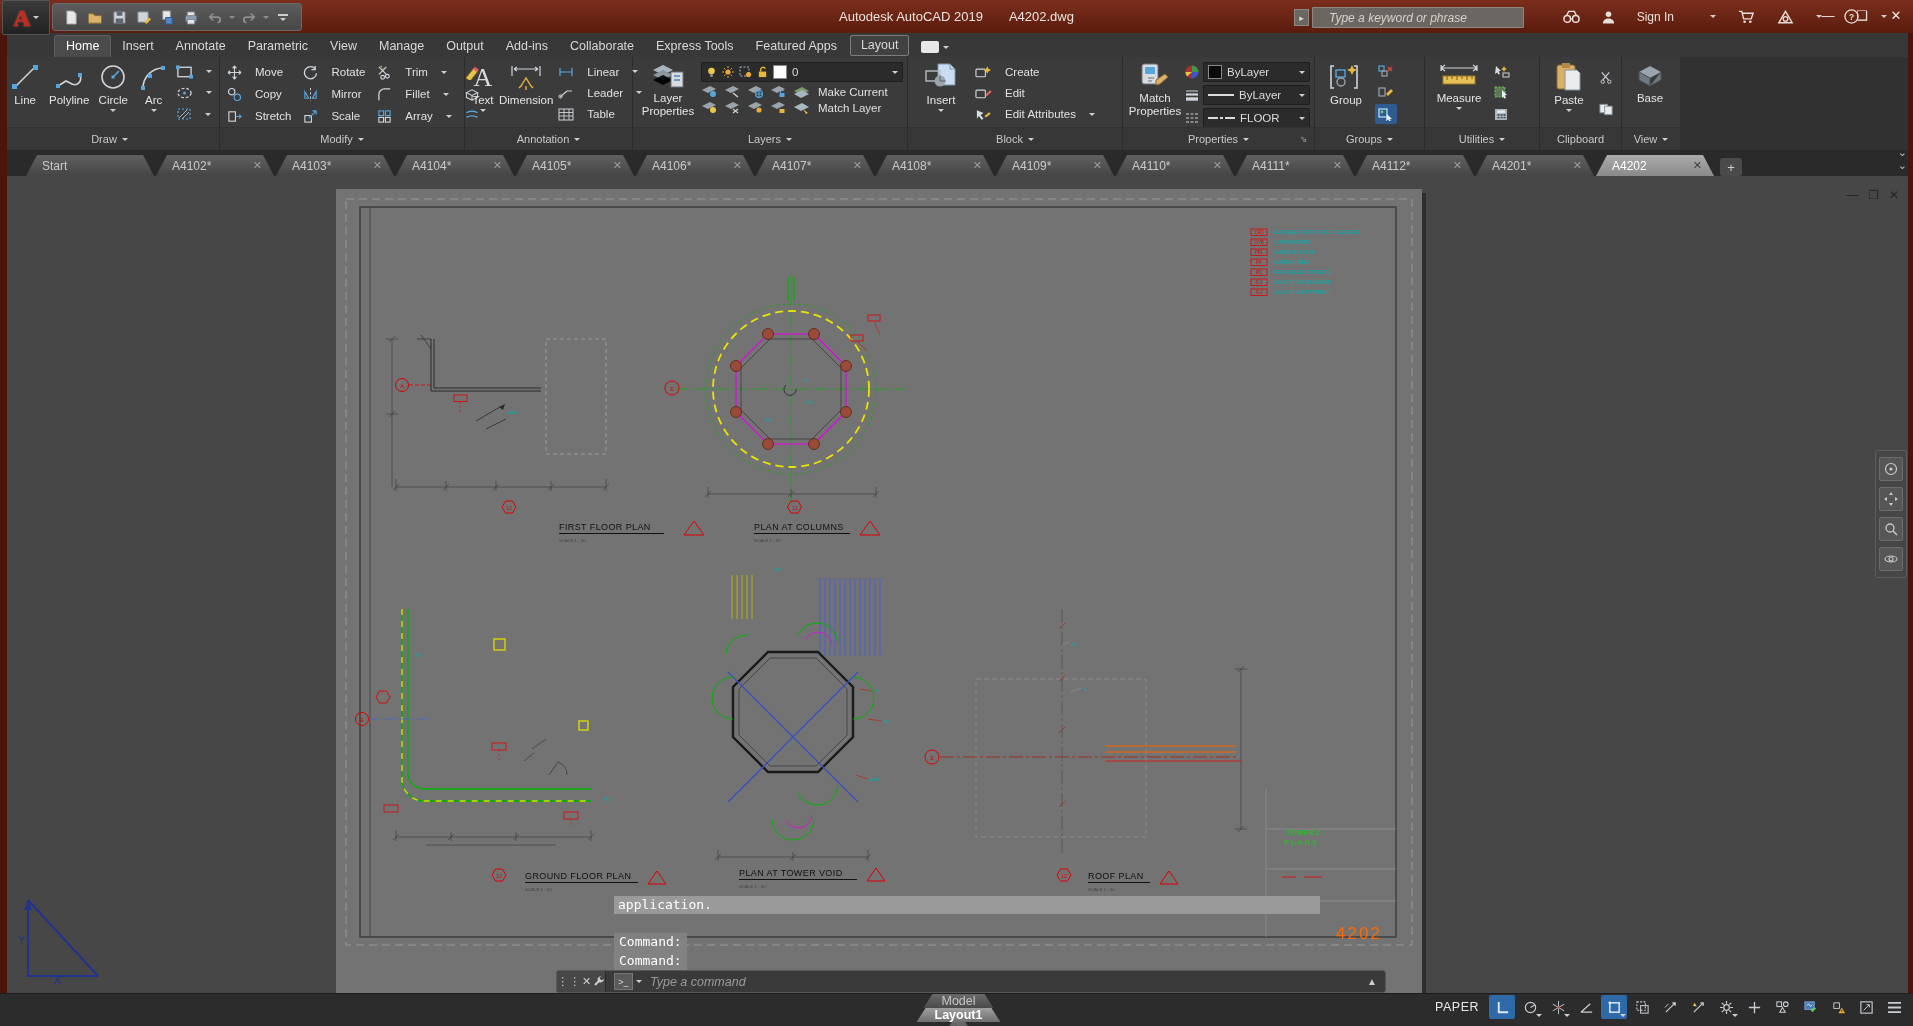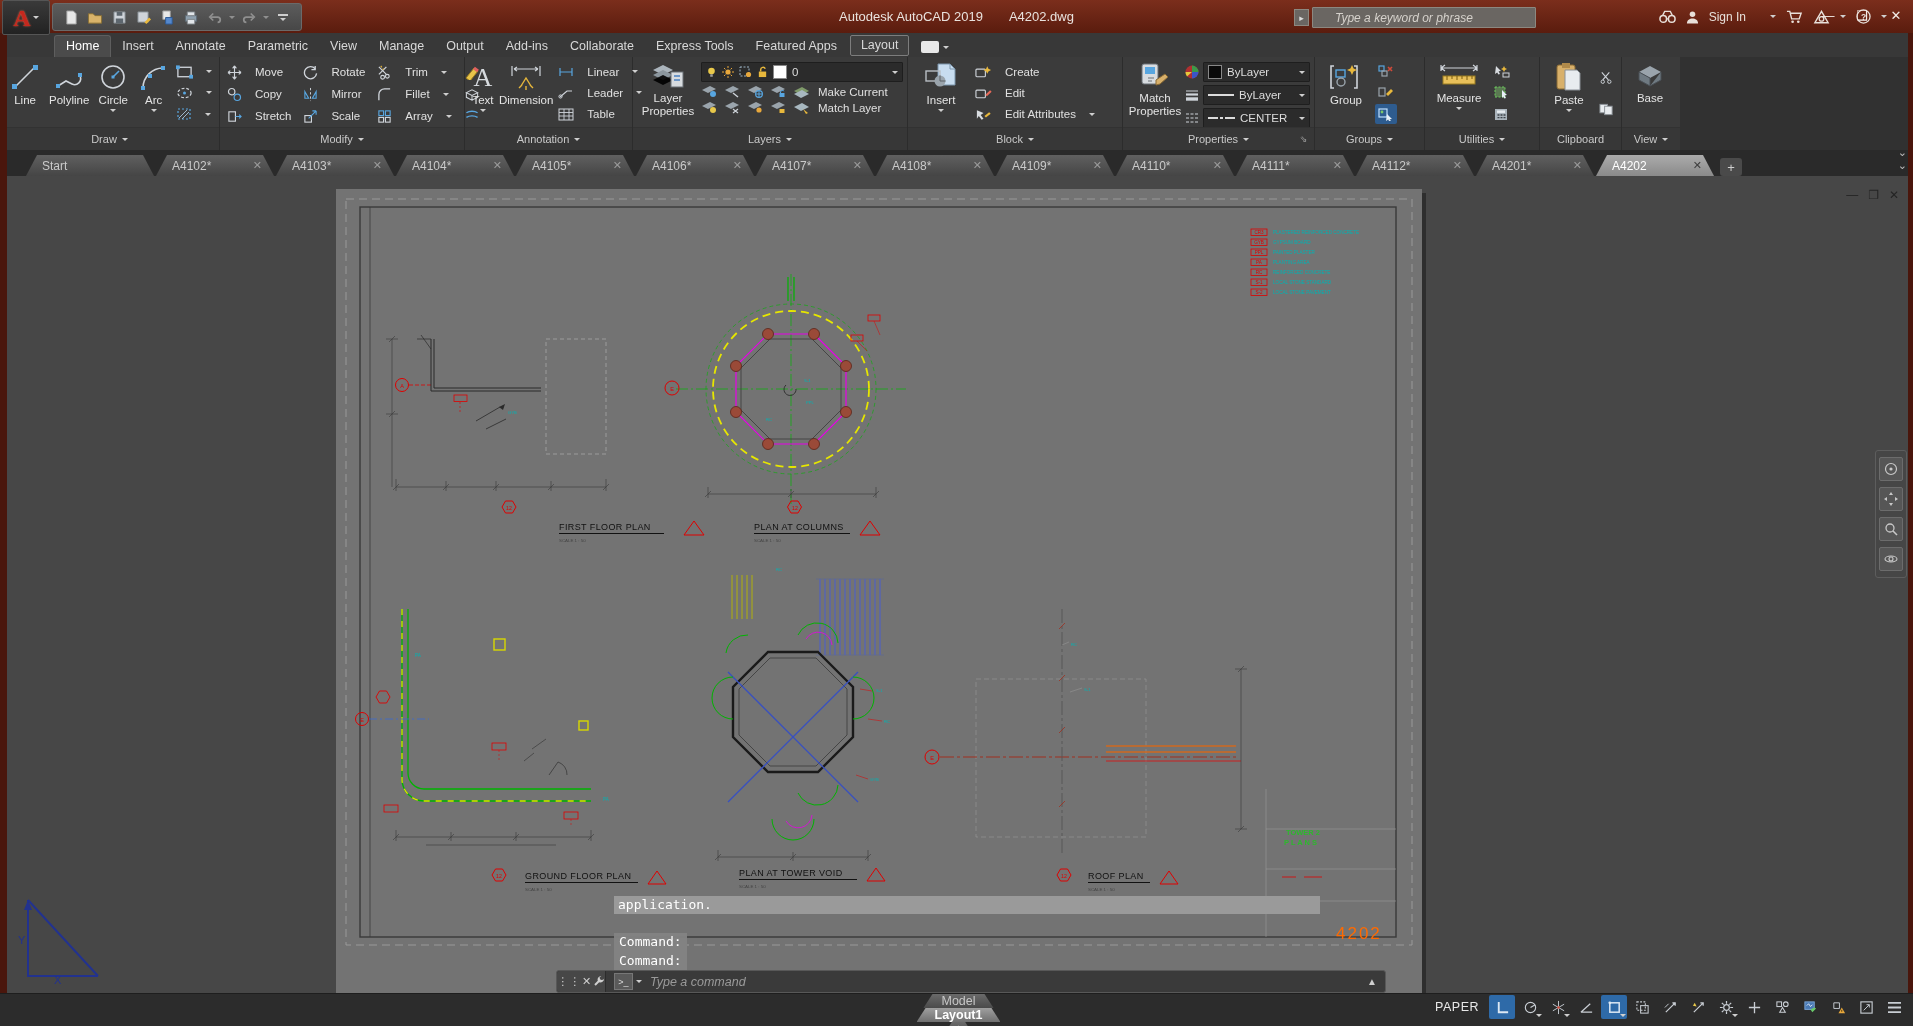--- a/index.html
+++ b/index.html
@@ -15,22 +15,22 @@
     text-shadow:0 0 2px #ff6a4a;line-height:1;}
   .caret{width:0;height:0;border-left:4px solid transparent;border-right:4px solid transparent;
     border-top:4px solid #cfcfcf;display:inline-block;}
   .caret.sm{border-left-width:3px;border-right-width:3px;border-top-width:3px;}
   .qat{position:absolute;left:52px;top:3px;height:26px;display:flex;align-items:center;gap:4px;
     background:linear-gradient(#5c5c5c,#474747);border:1px solid #6a6a6a;border-radius:3px;padding:0 8px;}
   .qbtn{width:20px;height:20px;display:flex;align-items:center;justify-content:center;}
   .tb-title{position:absolute;left:0;right:0;top:0;height:33px;display:flex;align-items:center;justify-content:center;
     color:#e9e2dd;font-size:13px;pointer-events:none;gap:26px;}
   .searchbox{position:absolute;left:1312px;top:7px;width:178px;height:19px;background:#6a6662;border:1px solid #8c8880;
-    color:#d6d2cc;font-style:italic;font-size:12px;display:flex;align-items:center;padding:0 22px;border-radius:1px;}
-  .tb-right{position:absolute;right:26px;top:0;height:33px;display:flex;align-items:center;gap:10px;color:#e8e0da;font-size:12px;}
+    color:#d6d2cc;font-style:italic;font-size:12px;display:flex;align-items:center;padding:0 16px;border-radius:1px;}
+  .tb-right{position:absolute;right:26px;top:0;height:33px;display:flex;align-items:center;gap:22px;color:#e8e0da;font-size:12px;}
   .winbtns{position:absolute;right:0;top:0;height:30px;display:flex;}
   .winbtn{width:34px;height:30px;display:flex;align-items:center;justify-content:center;color:#f3ece8;font-size:13px;}
   
   .ribbon-tabrow{position:absolute;left:0;top:33px;width:100%;height:24px;background:#383838;z-index:55;
     display:flex;align-items:flex-end;padding-left:54px;box-sizing:border-box;}
   .rtab{padding:3px 11px 4px;font-size:12.5px;color:#d8d8d8;white-space:nowrap;}
   .rtab.active{background:#4b4b4b;color:#fff;border:1px solid #5e5e5e;border-bottom:none;border-radius:3px 3px 0 0;}
   .rtab.boxed{border:1px solid #7d7d7d;background:#414141;border-radius:2px;margin:0 2px 1px;padding:2px 10px 3px;}
   .rib-toggle{margin-left:10px;display:flex;align-items:center;gap:4px;margin-bottom:4px;}
   .rib-toggle .box{width:18px;height:12px;background:#e8e8e8;border-radius:2px;}
@@ -623,21 +623,21 @@
           <div style="display:flex;gap:4px;align-items:center">
             <svg width="14" height="12" viewBox="0 0 14 12">
                 <path d="M1 2h12M1 6h12M1 10h12" stroke="#cfd4da" stroke-width="1" stroke-dasharray="3 1.5"></path>
               </svg>
             <div class="combo" style="flex:1">
                 <span style="display:flex;align-items:center;gap:2px">
                   <span style="width:10px;height:1.5px;background:#dcdcdc"></span>
                   <span style="width:3px;height:1.5px;background:#dcdcdc"></span>
                   <span style="width:10px;height:1.5px;background:#dcdcdc"></span>
                 </span>
-                <span class="grow">CENTER</span>
+                <span class="grow">FLOOR</span>
                 <span class="caret sm"></span>
               </div>
           </div>
         </div>
       </div>
       <div class="panel-title">
           <span>Properties</span>
           <span class="caret sm"></span>
           <span style="position:absolute;margin-left:170px;color:#9a9a9a;font-size:9px">⇘</span>
         </div>

